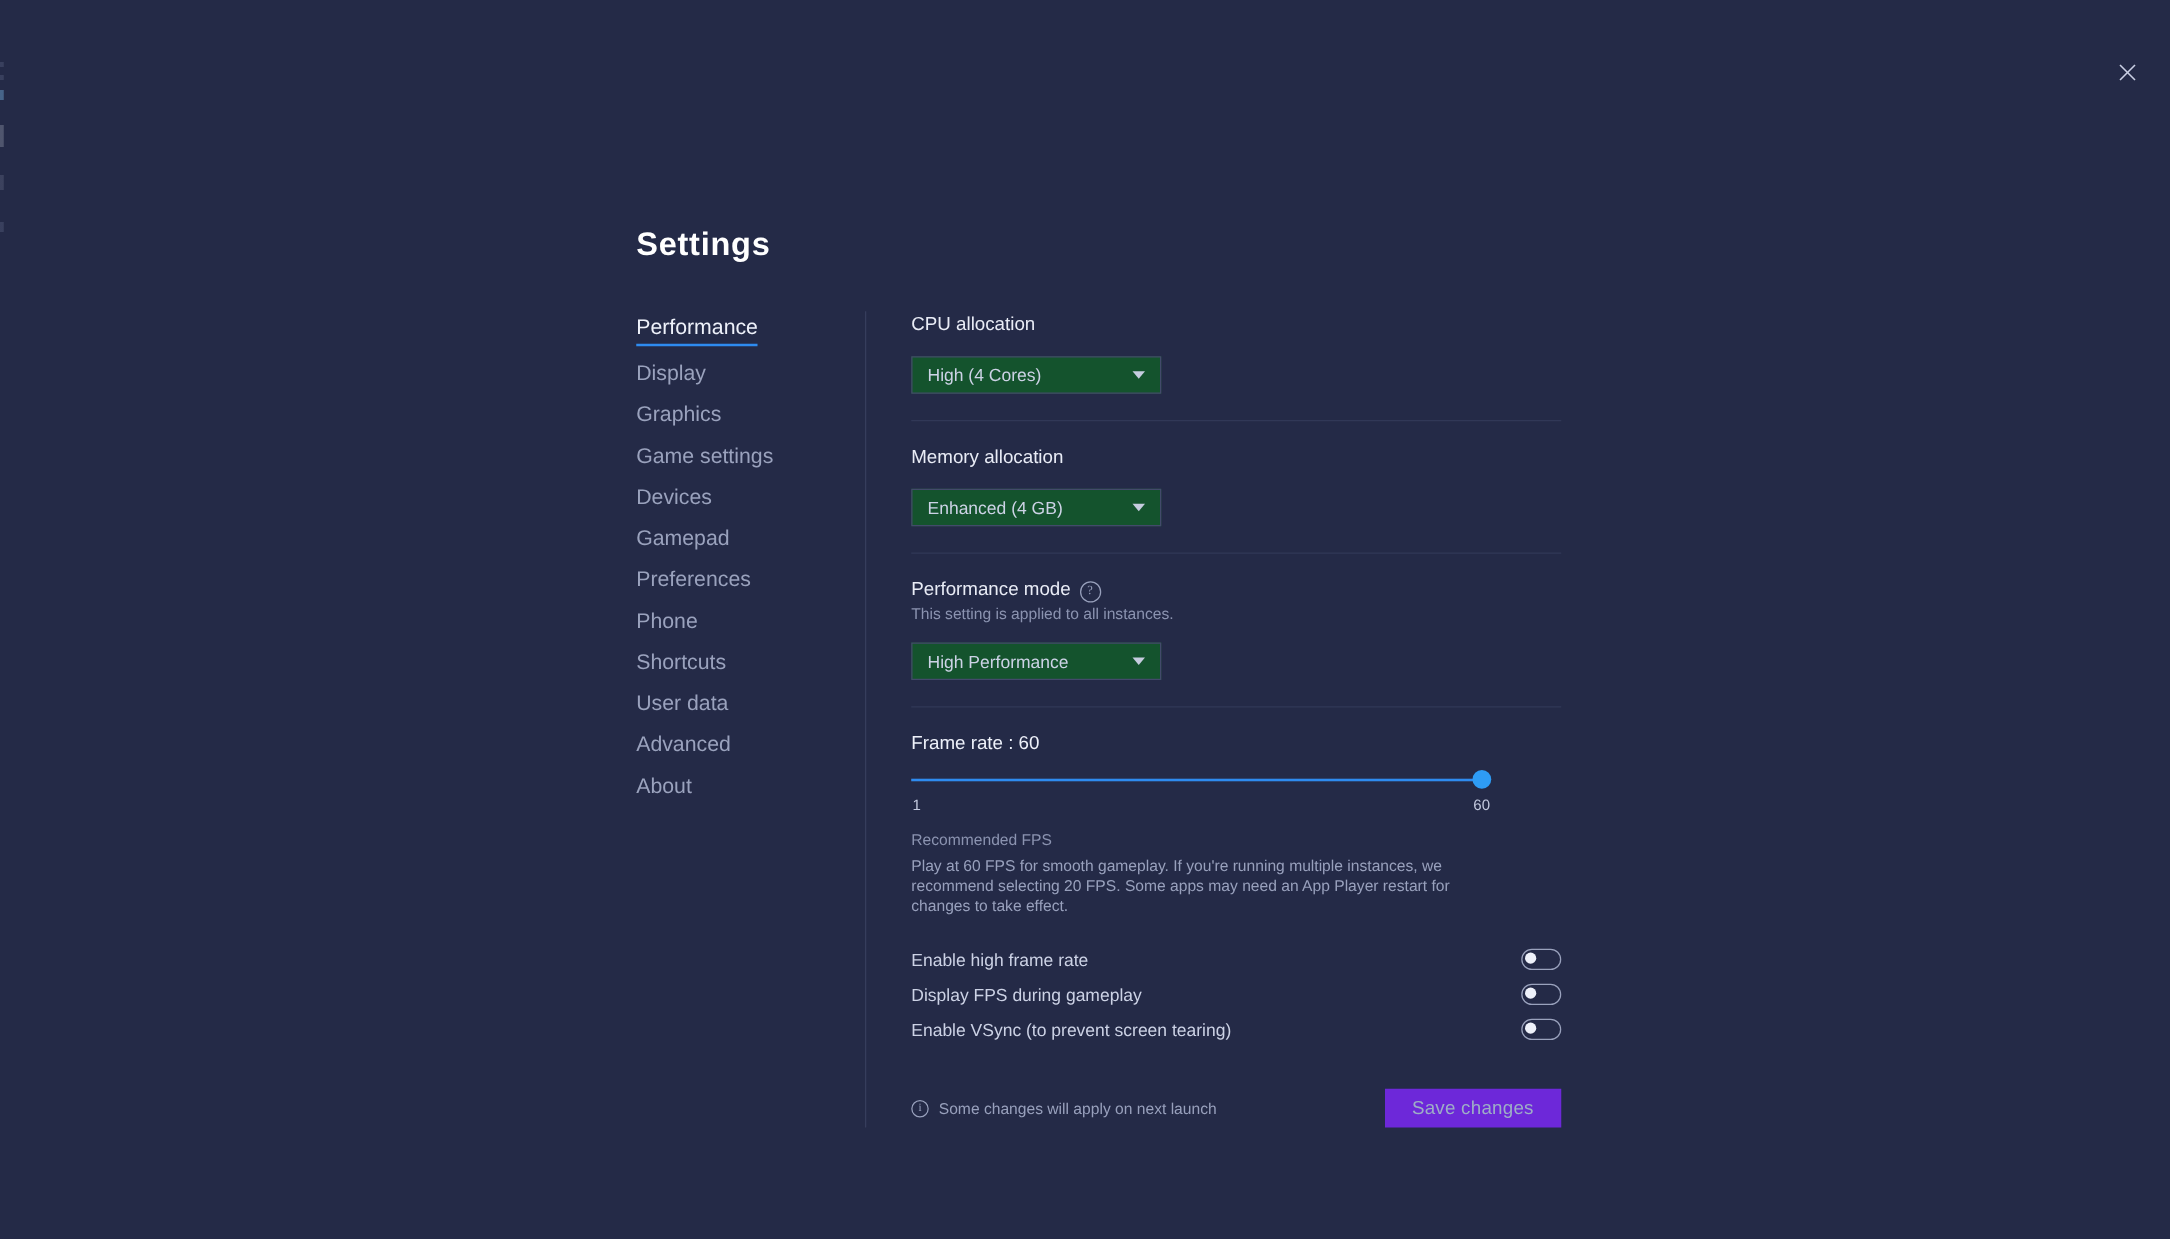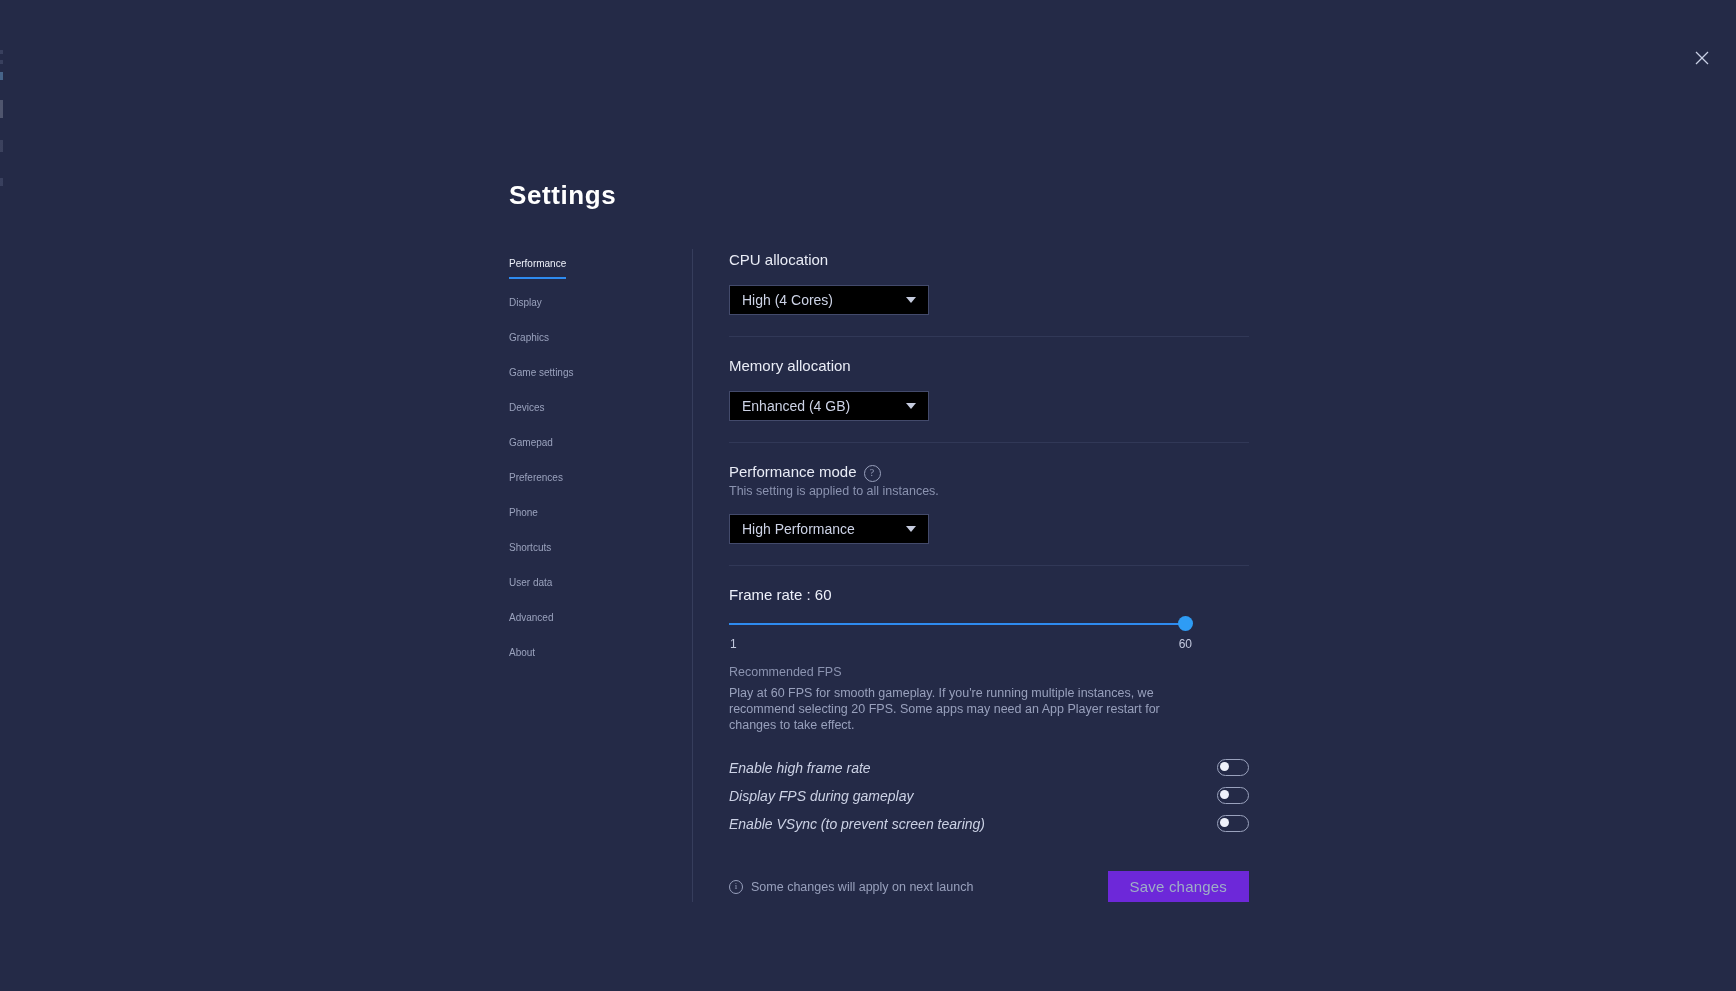--- a/index.html
+++ b/index.html
@@ -75,21 +75,21 @@
     align-items: flex-start;
   }
 
   
   .sidebar {
     width: 183px;
     flex: 0 0 183px;
     padding-top: 4px;
   }
   .nav-item {
-    font-size: 10px;
+    font-size: 17px;
     color: #9aa2bd;
     line-height: 18px;
     padding: 0 0 2px 0;
     margin-bottom: 13px;
     cursor: pointer;
     display: inline-block;
     white-space: nowrap;
   }
   .nav-item-wrap { display: block; }
   .nav-item.active {
@@ -140,21 +140,21 @@
     text-align: center;
     cursor: pointer;
     flex: 0 0 auto;
     font-family: "Liberation Serif", serif;
   }
 
   .select {
     width: 200px;
     height: 30px;
     box-sizing: border-box;
-    background: #000000;
+    background: #14532d;
     border: 1px solid #434a6b;
     display: flex;
     align-items: center;
     justify-content: space-between;
     padding: 0 10px 0 12px;
     font-size: 14px;
     color: #cdd3e6;
     cursor: pointer;
     user-select: none;
   }
@@ -228,21 +228,21 @@
   }
   .rec-body {
     font-size: 12.5px;
     color: #98a0bc;
     line-height: 16px;
     width: 475px;
     margin: 0;
   }
 
   
-  .toggles { margin-top: 22px; font-style: italic; }
+  .toggles { margin-top: 22px; }
   .toggle-row {
     display: flex;
     align-items: center;
     justify-content: space-between;
     width: 520px;
     height: 25px;
     margin-bottom: 3px;
   }
   .toggle-label {
     font-size: 14px;

